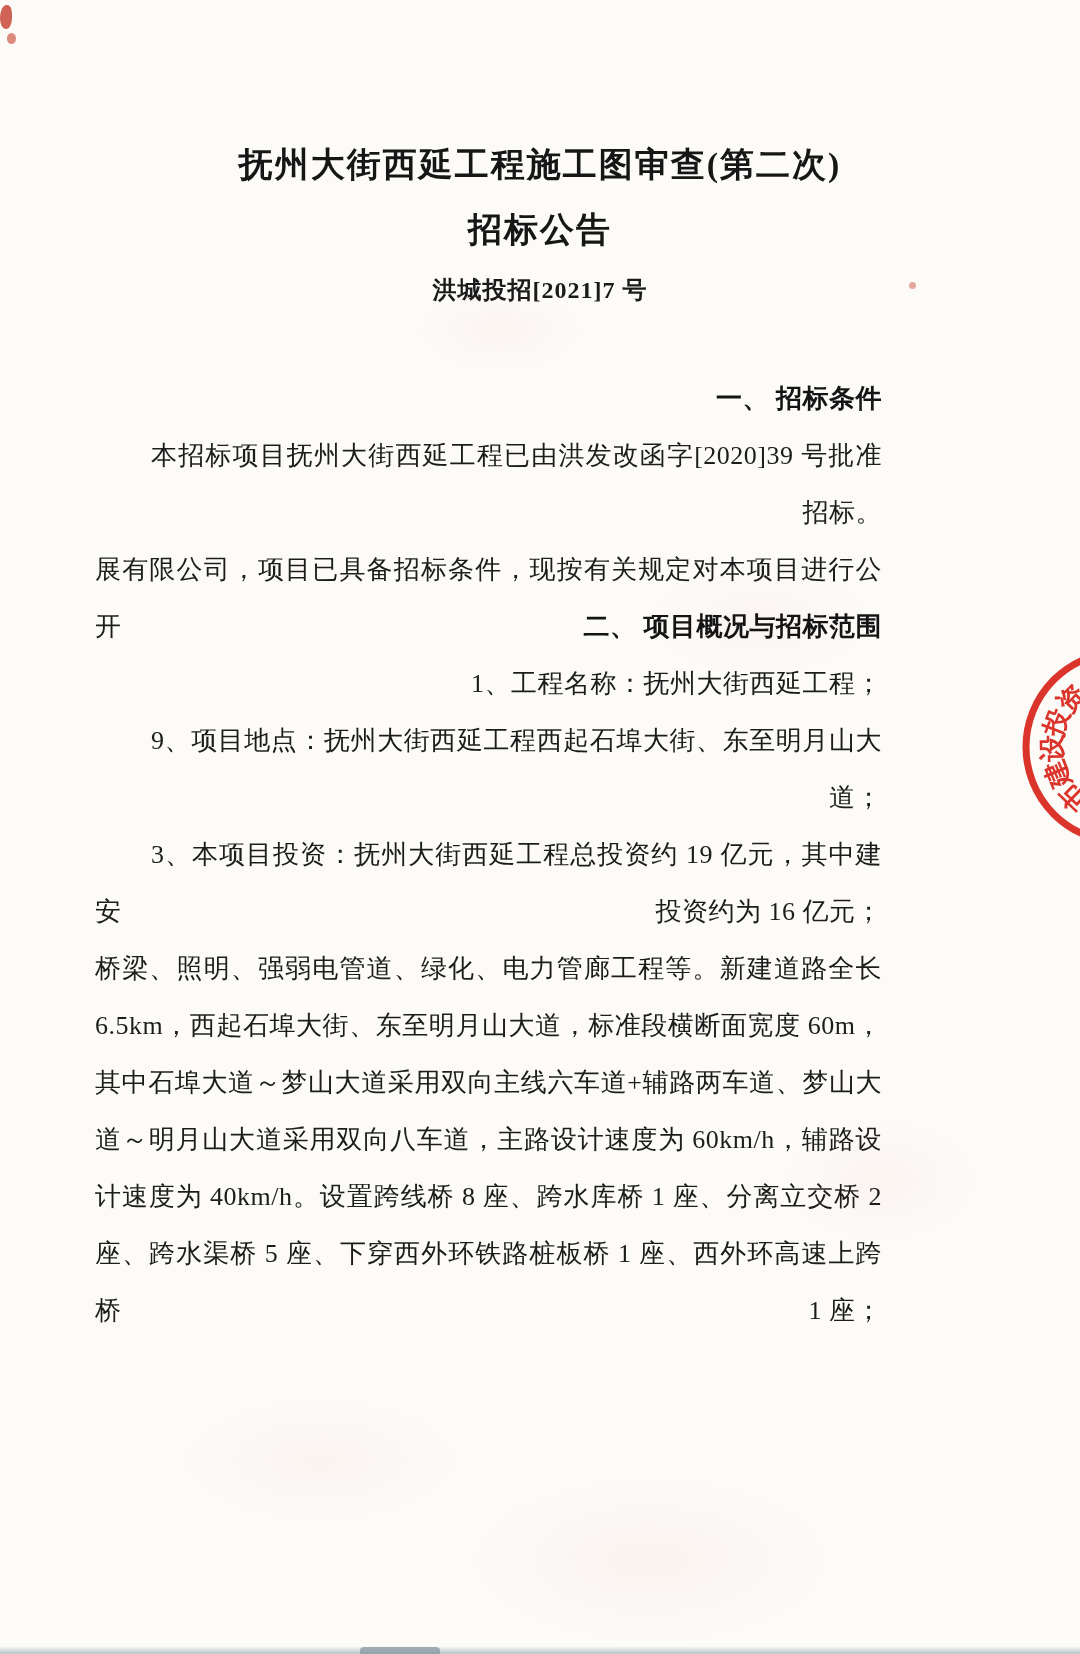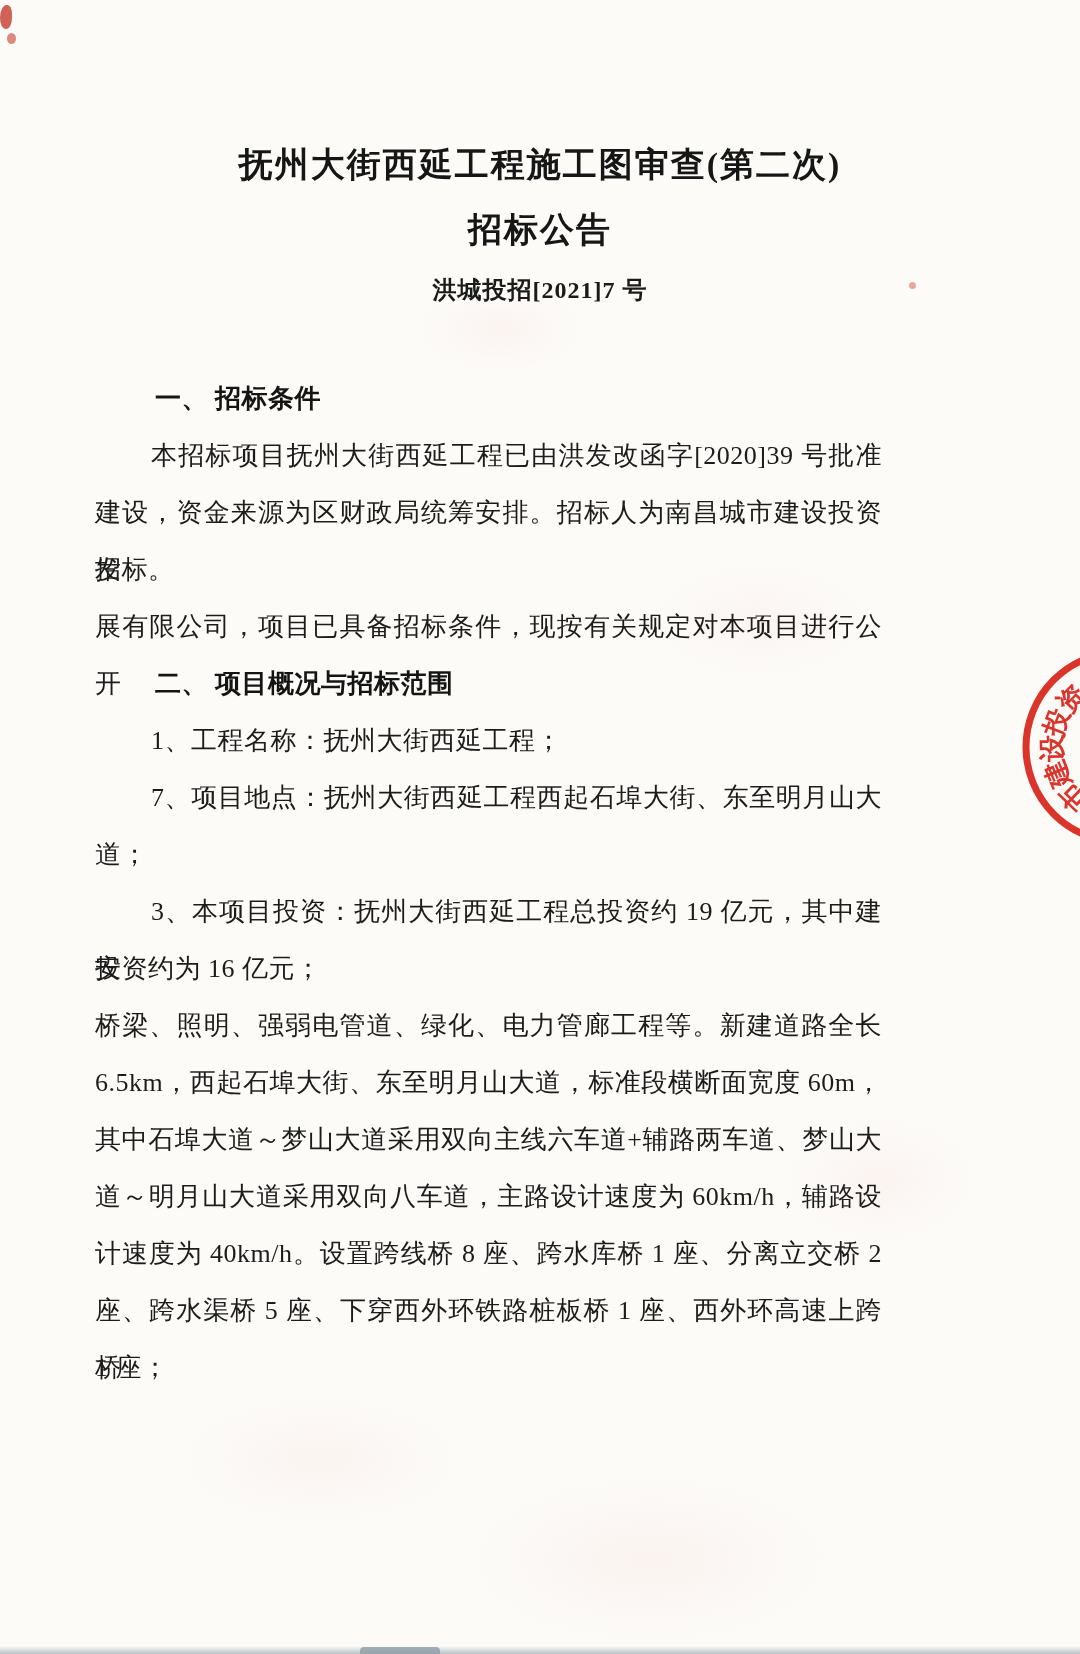--- a/index.html
+++ b/index.html
@@ -54,20 +54,21 @@
     width:787px;
     margin:60px 0 0 95px;
   }
   .line{
     height:57px;
     line-height:57px;
     font-size:26px;
     letter-spacing:0.5px;
     white-space:nowrap;
     color:#1c1c1c;
+    text-align:right;
   }
   .just{
     white-space:normal;
     text-align:justify;
     text-align-last:justify;
   }
   .indent{text-indent:56px;}
   .heading{
     font-weight:bold;
     padding-left:60px;
@@ -125,29 +126,28 @@
 
     <div class="title-line">抚州大街西延工程施工图审查(第二次)</div>
     <div class="title-line second">招标公告</div>
     <div class="doc-number">洪城投招[2021]7 号</div>
 
     <div class="body-col">
 
       <div class="line heading">一、 招标条件</div>
 
       <div class="line just indent">本招标项目抚州大街西延工程已由洪发改函字[2020]39 号批准</div>
-      <div class="line just">建设，资金来源为区财政局统筹安排。招标人为南昌城市建设投资发</div>
       <div class="line">招标。</div>
       <div class="line just">展有限公司，项目已具备招标条件，现按有关规定对本项目进行公开</div>
 
       <div class="line heading">二、 项目概况与招标范围</div>
 
       <div class="line indent">1、工程名称：抚州大街西延工程；</div>
 
-      <div class="line just indent">7、项目地点：抚州大街西延工程西起石埠大街、东至明月山大</div>
+      <div class="line just indent">9、项目地点：抚州大街西延工程西起石埠大街、东至明月山大</div>
       <div class="line">道；</div>
 
       <div class="line just indent">3、本项目投资：抚州大街西延工程总投资约 19 亿元，其中建安</div>
       <div class="line">投资约为 16 亿元；</div>
 
       <div class="line just">桥梁、照明、强弱电管道、绿化、电力管廊工程等。新建道路全长</div>
       <div class="line just">6.5km，西起石埠大街、东至明月山大道，标准段横断面宽度 60m，</div>
       <div class="line just">其中石埠大道～梦山大道采用双向主线六车道+辅路两车道、梦山大</div>
       <div class="line just">道～明月山大道采用双向八车道，主路设计速度为 60km/h，辅路设</div>
       <div class="line just">计速度为 40km/h。设置跨线桥 8 座、跨水库桥 1 座、分离立交桥 2</div>

